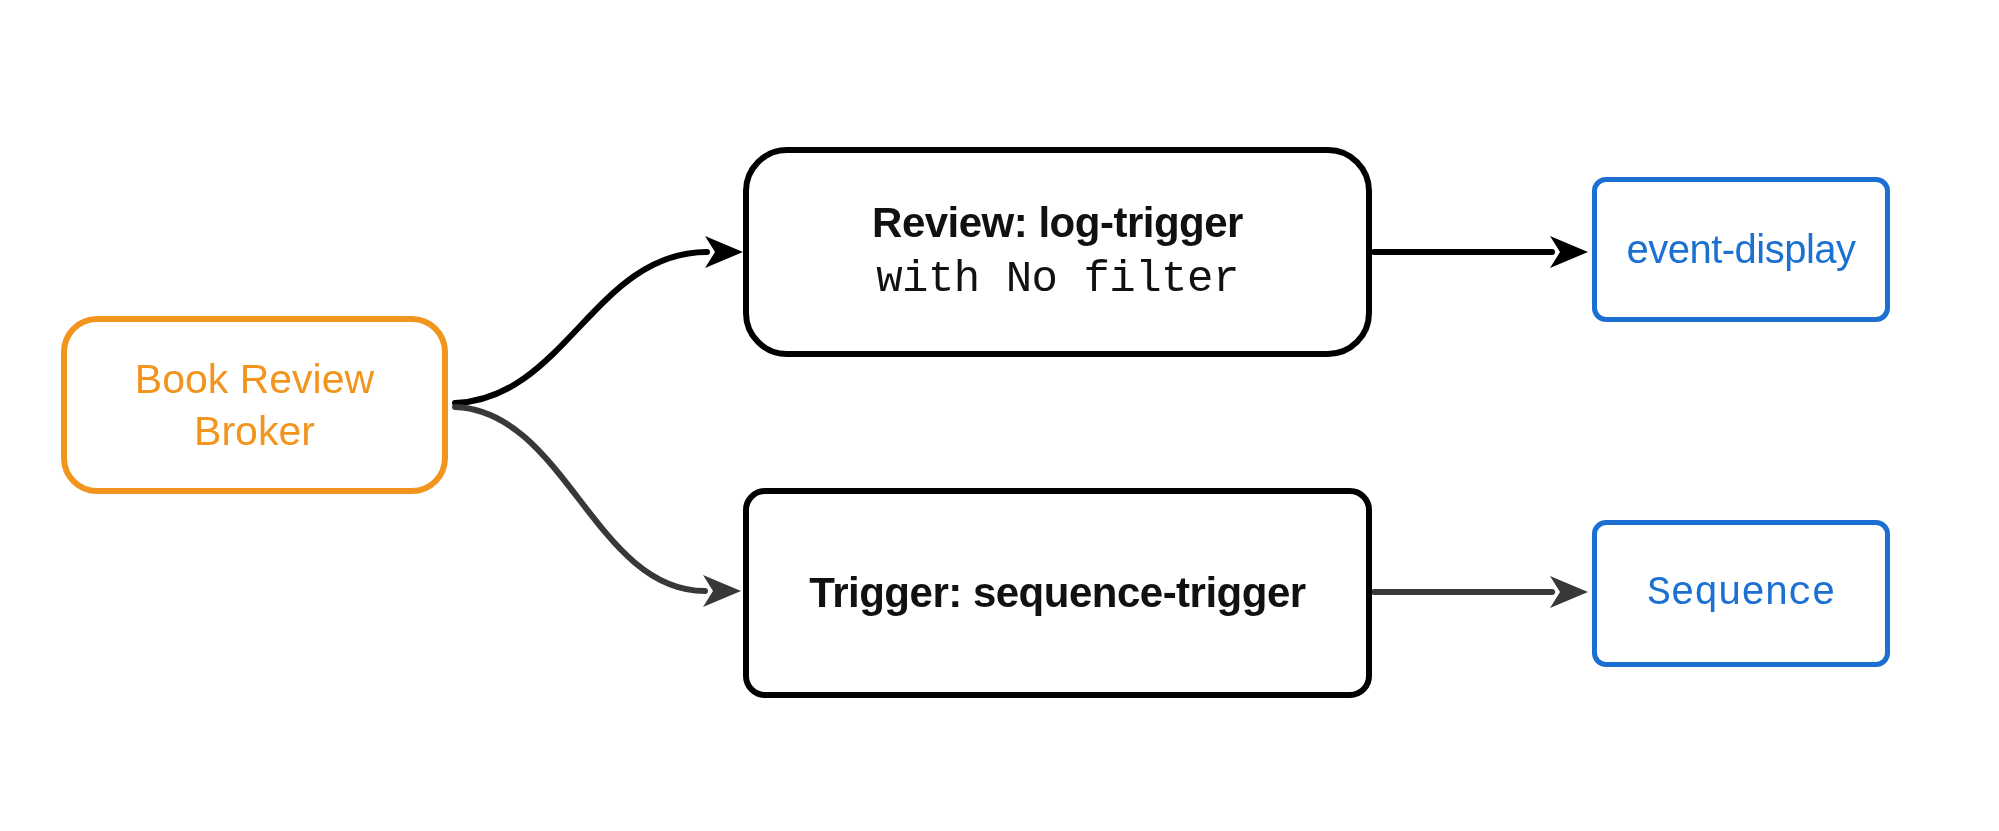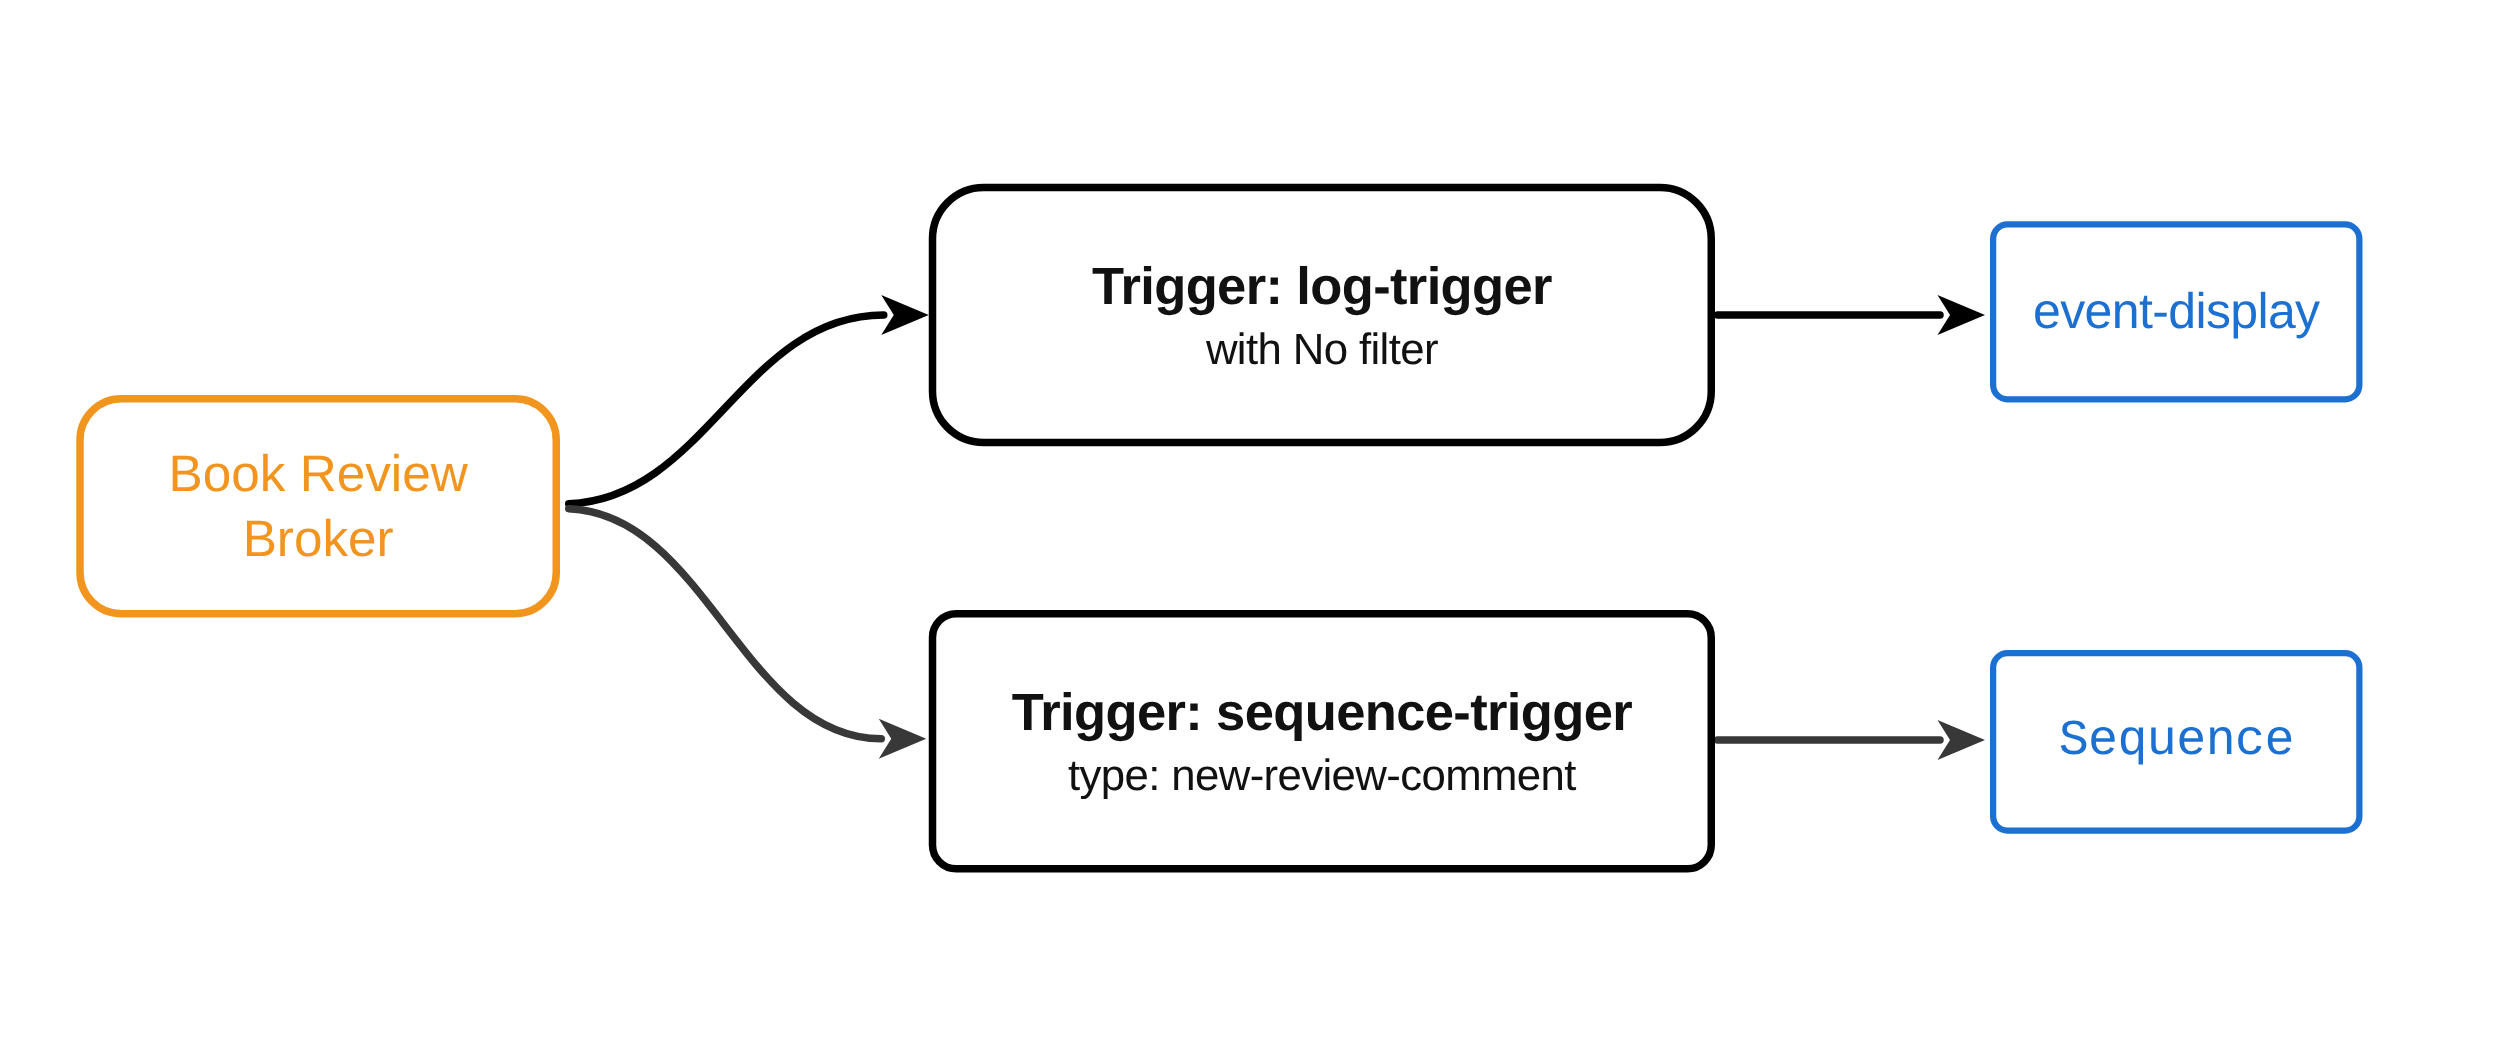--- a/index.html
+++ b/index.html
@@ -67,24 +67,25 @@
   .node-trigger-sequence { top: 488px; border-radius: 22px; }
   .trigger-title {
     font-weight: 700;
     font-size: 42px;
     line-height: 1.3;
     letter-spacing: -0.5px;
     white-space: nowrap;
   }
   .trigger-subtitle {
     font-weight: 400;
-    font-size: 35px;
+    font-size: 44px;
     line-height: 1.3;
     letter-spacing: -0.5px;
     white-space: nowrap;
+    font-family: Liberation Mono, monospace;
   }
   .node-sink {
     left: 1592px;
     width: 298px;
     border: 5px solid var(--service-accent);
     border-radius: 14px;
     color: var(--service-accent);
     font-size: 40px;
     letter-spacing: -0.5px;
     white-space: nowrap;
@@ -114,27 +115,26 @@
     <path class="edge primary" marker-end="url(#arrow-primary)" d="M1374,252 L1552,252"></path>
 
     <path class="edge secondary" marker-end="url(#arrow-secondary)" d="M1374,592 L1552,592"></path>
   </svg>
 
   <div class="node node-broker">
     <div>Book Review Broker</div>
   </div>
 
   <div class="node node-trigger node-trigger-log">
-    <div class="trigger-title">Trigger: log-trigger</div>
+    <div class="trigger-title">Review: log-trigger</div>
     <div class="trigger-subtitle">with No filter</div>
   </div>
 
   <div class="node node-trigger node-trigger-sequence">
     <div class="trigger-title">Trigger: sequence-trigger</div>
-    <div class="trigger-subtitle">type: new-review-comment</div>
   </div>
 
   <div class="node node-sink node-event-display">
     <div>event-display</div>
   </div>
 
   <div class="node node-sink node-sequence">
     <div>Sequence</div>
   </div>
 

